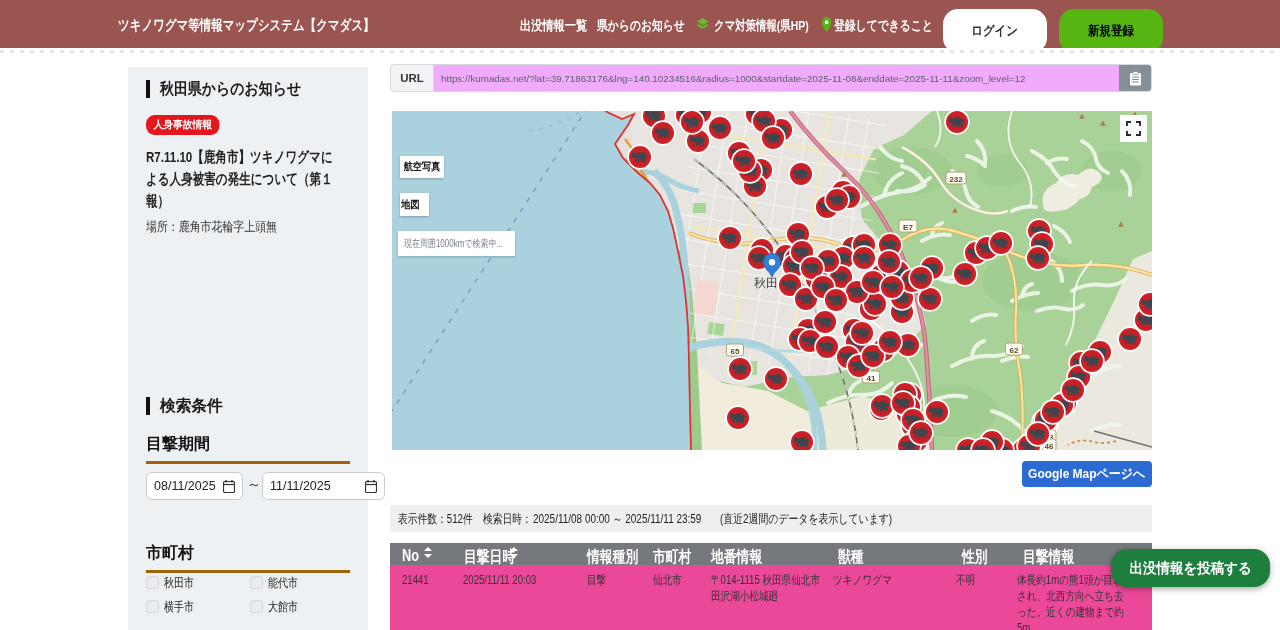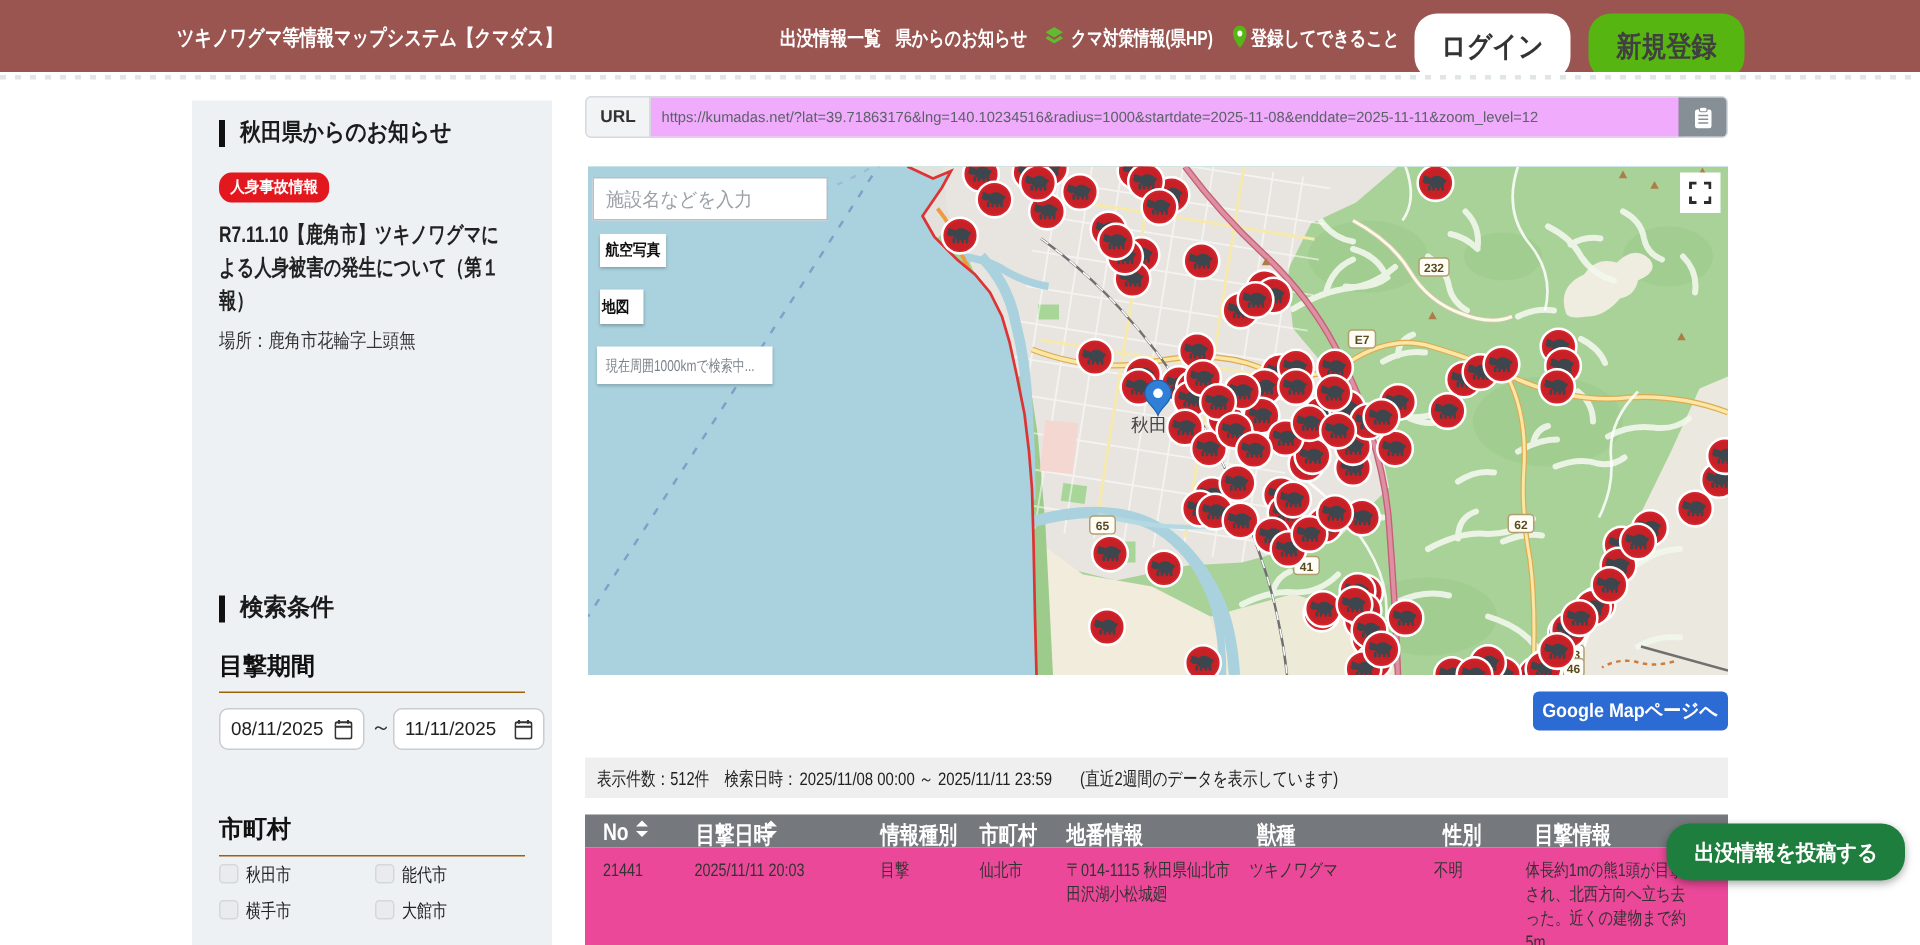--- a/index.html
+++ b/index.html
@@ -3,43 +3,43 @@
 <style>
 *{margin:0;padding:0;box-sizing:border-box}
 html,body{width:1280px;height:630px;overflow:hidden;background:#fff;
  font-family:"Liberation Sans",sans-serif;}
 
 .hdr{position:absolute;left:0;top:0;width:1280px;height:48px;background:#9a5551;}
 .hdr .ttl{position:absolute;left:118px;top:16px;font-size:14.5px;font-weight:bold;color:#fff;
  transform:scaleX(.79);transform-origin:0 50%;white-space:nowrap}
 .nav{position:absolute;top:17px;font-size:13.5px;color:#fff;font-weight:bold;white-space:nowrap;
  transform:scaleX(.83);transform-origin:0 50%}
-.pill{position:absolute;top:9px;height:44px;border-radius:15px;font-size:19px;font-weight:bold;
+.pill{position:absolute;top:9px;height:44px;border-radius:15px;font-size:13px;font-weight:bold;
  display:flex;align-items:center;justify-content:center}
 .sx{display:inline-block;transform:scaleX(.88)}
 .pill.login{left:943px;width:104px;background:#fff;color:#333}
-.pill.reg{left:1059px;width:104px;background:#57b511;color:#404040}
+.pill.reg{left:1059px;width:104px;background:#57b511;color:#000000}
 .dotband{position:absolute;left:0;top:48px;width:1280px;height:8px;background:#fff}
 .dotband:after{content:"";position:absolute;top:2px;left:0;right:0;height:3px;
  background:repeating-linear-gradient(90deg,#e0e5e7 0 4px,rgba(0,0,0,0) 4px 10px)}
 
 .side{position:absolute;left:128px;top:67px;width:240px;height:600px;background:#eef1f4;}
 .side .abs{position:absolute}
 .sec{font-size:16px;font-weight:bold;color:#1b1b1b;padding-left:10px;border-left:4px solid #101010;
  line-height:18px;white-space:nowrap}
 .sec span{display:inline-block;transform-origin:0 50%}
 .badge{background:#e3171e;color:#fff;font-size:10.5px;font-weight:bold;border-radius:9px;
  padding:3px 8px;transform:scaleX(.93);transform-origin:0 50%}
 .newsttl{width:260px;font-size:15px;font-weight:bold;color:#222;line-height:22px;white-space:nowrap;
  transform:scaleX(.77);transform-origin:0 0}
 .place{font-size:13px;color:#333;white-space:nowrap;transform:scaleX(.84);transform-origin:0 50%}
 .newsbox{width:206px;background:#eef1f4;border:1px solid #c9ccd1;padding:8px 7px;
  font-size:11.5px;color:#333;line-height:17.6px;white-space:nowrap;overflow:hidden}
 .newsbox span{display:inline-block;transform:scaleX(.88);transform-origin:0 0}
-.h2u{font-size:16px;font-weight:bold;color:#111;width:204px;border-bottom:1px solid #a16207;
+.h2u{font-size:16px;font-weight:bold;color:#111;width:204px;border-bottom:3px solid #a16207;
  padding-bottom:6px}
 .dtbox{height:28px;background:#fff;border:1px solid #c9ccd1;border-radius:6px;
  font-size:12.5px;color:#222;display:flex;align-items:center;padding:0 7px;justify-content:space-between}
 .chk{width:13px;height:13px;background:#e9ebef;border:1px solid #d4d7dc;border-radius:3px}
 .chklbl{font-size:12.5px;color:#222;transform:scaleX(.8);transform-origin:0 50%}
 
 .urlbar{position:absolute;left:390px;top:64px;width:762px;height:28px;border:1px solid #d6d9dd;
  border-radius:4px;background:#f1f3f5;}
 .urlbar .lbl{position:absolute;left:0;top:0;width:42px;height:26px;font-size:11.5px;font-weight:bold;color:#333;
  display:flex;align-items:center;justify-content:center}
@@ -112,21 +112,21 @@
  <div class="abs place" style="left:18px;top:151px">場所：鹿角市花輪字上頭無</div>
  <div class="abs sec" style="left:18px;top:330px"><span style="transform:scaleX(.98)">検索条件</span></div>
  <div class="abs h2u" style="left:18px;top:367px">目撃期間</div>
  <div class="abs dtbox" style="left:18px;top:405px;width:97px">08/11/2025 <svg width="12" height="13" viewBox="0 0 12 13">
         <rect x="0.5" y="1.5" width="11" height="11" rx="1.5" fill="none" stroke="#333" stroke-width="1.2"></rect>
         <line x1="0.5" y1="4.5" x2="11.5" y2="4.5" stroke="#333" stroke-width="1.2"></line>
         <line x1="3" y1="0" x2="3" y2="2.5" stroke="#333" stroke-width="1.4"></line>
         <line x1="9" y1="0" x2="9" y2="2.5" stroke="#333" stroke-width="1.4"></line>
       </svg></div>
  <div class="abs" style="left:119px;top:409px;font-size:14px;color:#333">～</div>
- <div class="abs dtbox" style="left:134px;top:405px;width:101px">11/11/2025 <svg width="12" height="13" viewBox="0 0 12 13">
+ <div class="abs dtbox" style="left:134px;top:405px;width:123px">11/11/2025 <svg width="12" height="13" viewBox="0 0 12 13">
         <rect x="0.5" y="1.5" width="11" height="11" rx="1.5" fill="none" stroke="#333" stroke-width="1.2"></rect>
         <line x1="0.5" y1="4.5" x2="11.5" y2="4.5" stroke="#333" stroke-width="1.2"></line>
         <line x1="3" y1="0" x2="3" y2="2.5" stroke="#333" stroke-width="1.4"></line>
         <line x1="9" y1="0" x2="9" y2="2.5" stroke="#333" stroke-width="1.4"></line>
       </svg></div>
  <div class="abs h2u" style="left:18px;top:476px">市町村</div>
  <div class="abs chk" style="left:18px;top:509px"></div>
     <div class="abs chklbl" style="left:36px;top:508px">秋田市</div>
  <div class="abs chk" style="left:122px;top:509px"></div>
     <div class="abs chklbl" style="left:140px;top:508px">能代市</div>
@@ -429,23 +429,20 @@
 <use href="#bm" x="352" y="50"></use>
 <g transform="translate(380,166)">
 <g transform="scale(.8)">
           <path d="M0,0 C-2.5,-7 -11,-11 -11,-18 C-11,-24.5 -6,-29.5 0,-29.5 C6,-29.5 11,-24.5 11,-18 C11,-11 2.5,-7 0,0 Z" fill="#2f7fd6" stroke="#1f62ad" stroke-width="1"></path>
 <circle cx="0" cy="-18.5" r="4" fill="#fff"></circle>
         </g>
       </g>
 <text x="362" y="176" font-size="12" fill="#444" font-family="Liberation Sans,sans-serif">秋田</text>
 </svg>
 
-<div class="mctl srch">
-      <span>施設名などを入力</span>
-    </div>
 <div class="mctl btnA">
       <span>航空写真</span>
     </div>
 <div class="mctl btnB">
       <span>地図</span>
     </div>
 <div class="mctl kmbox">
       <span>現在周囲1000kmで検索中...</span>
     </div>
 <div class="mctl fsbtn">

